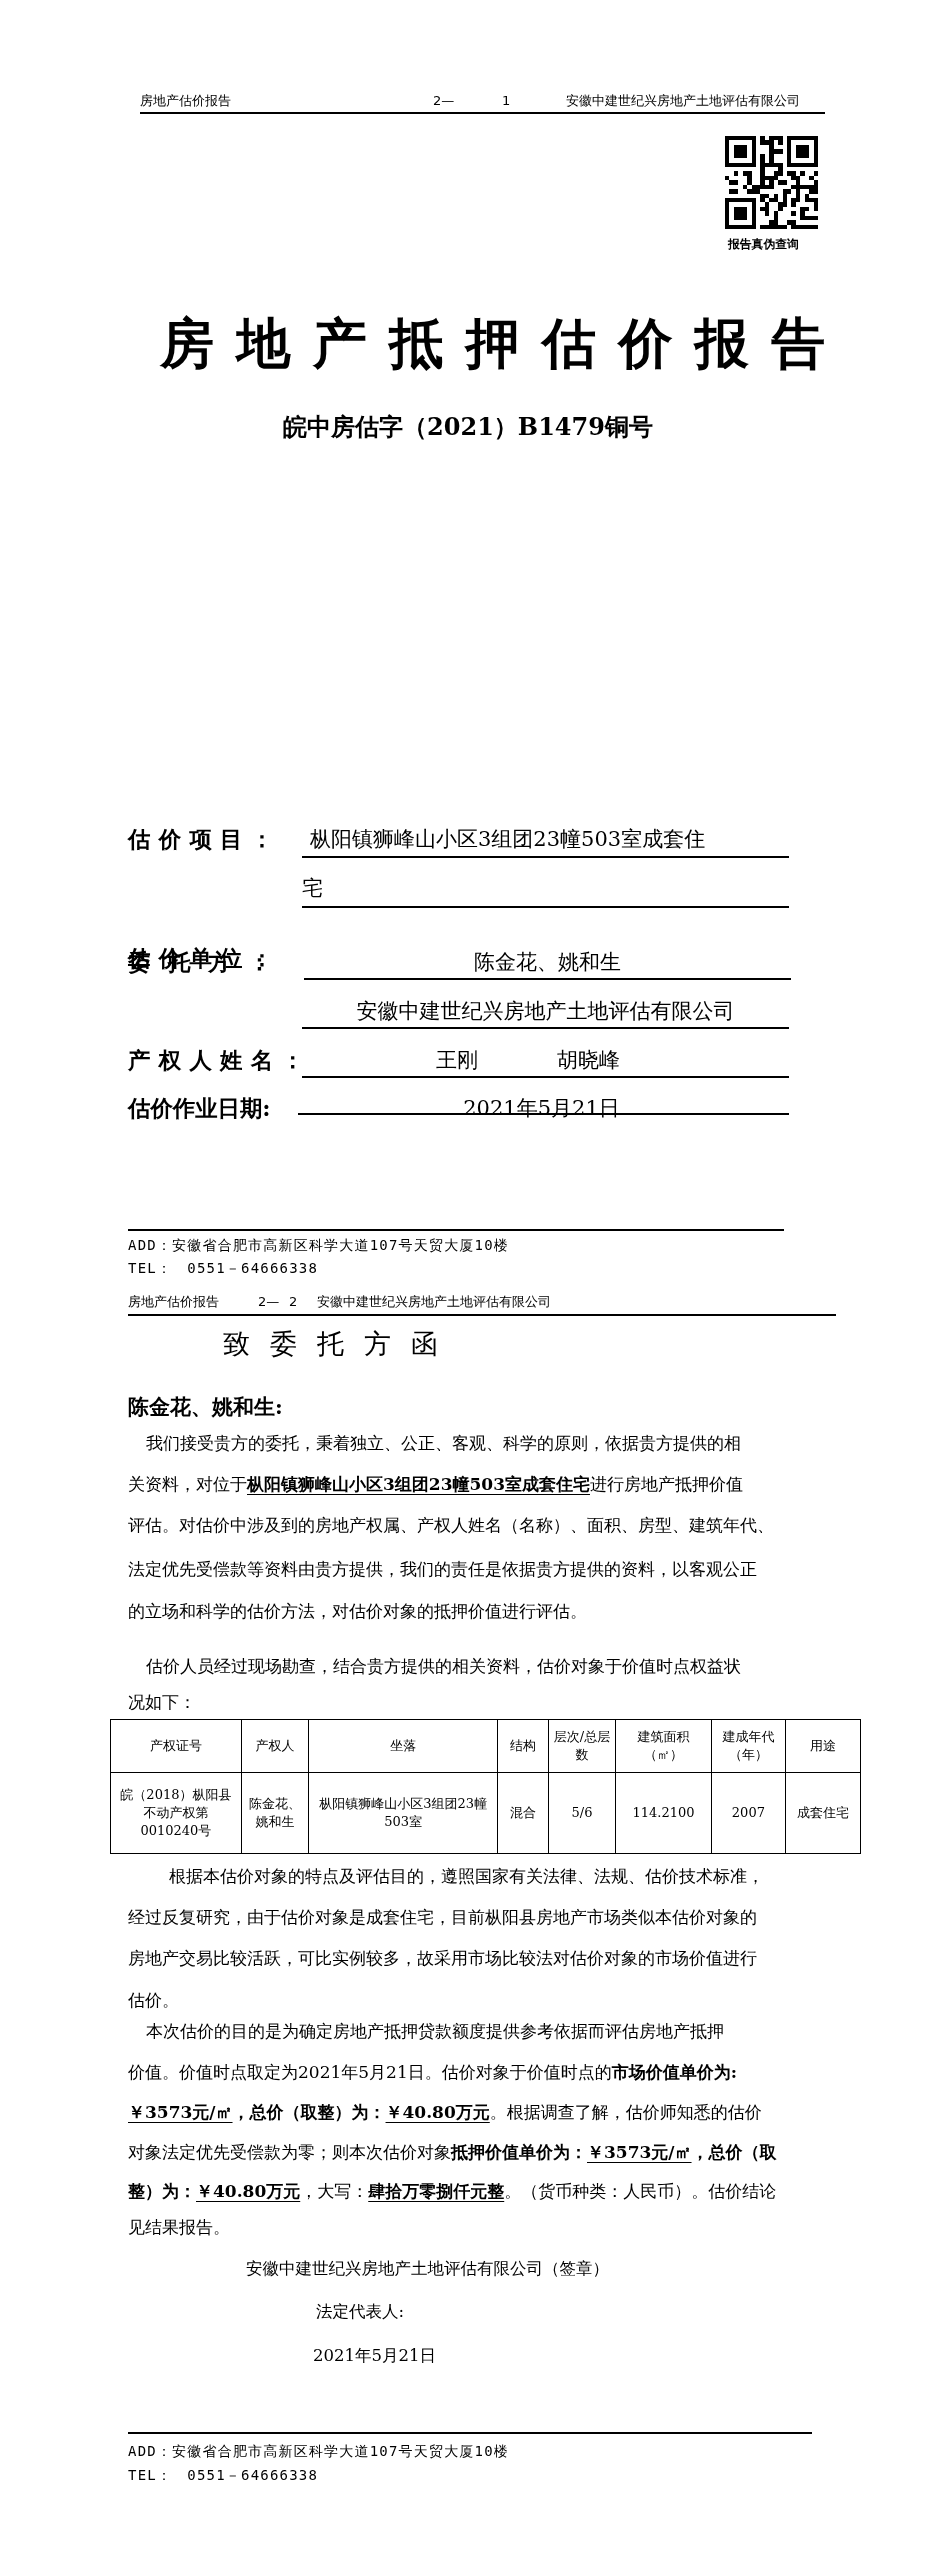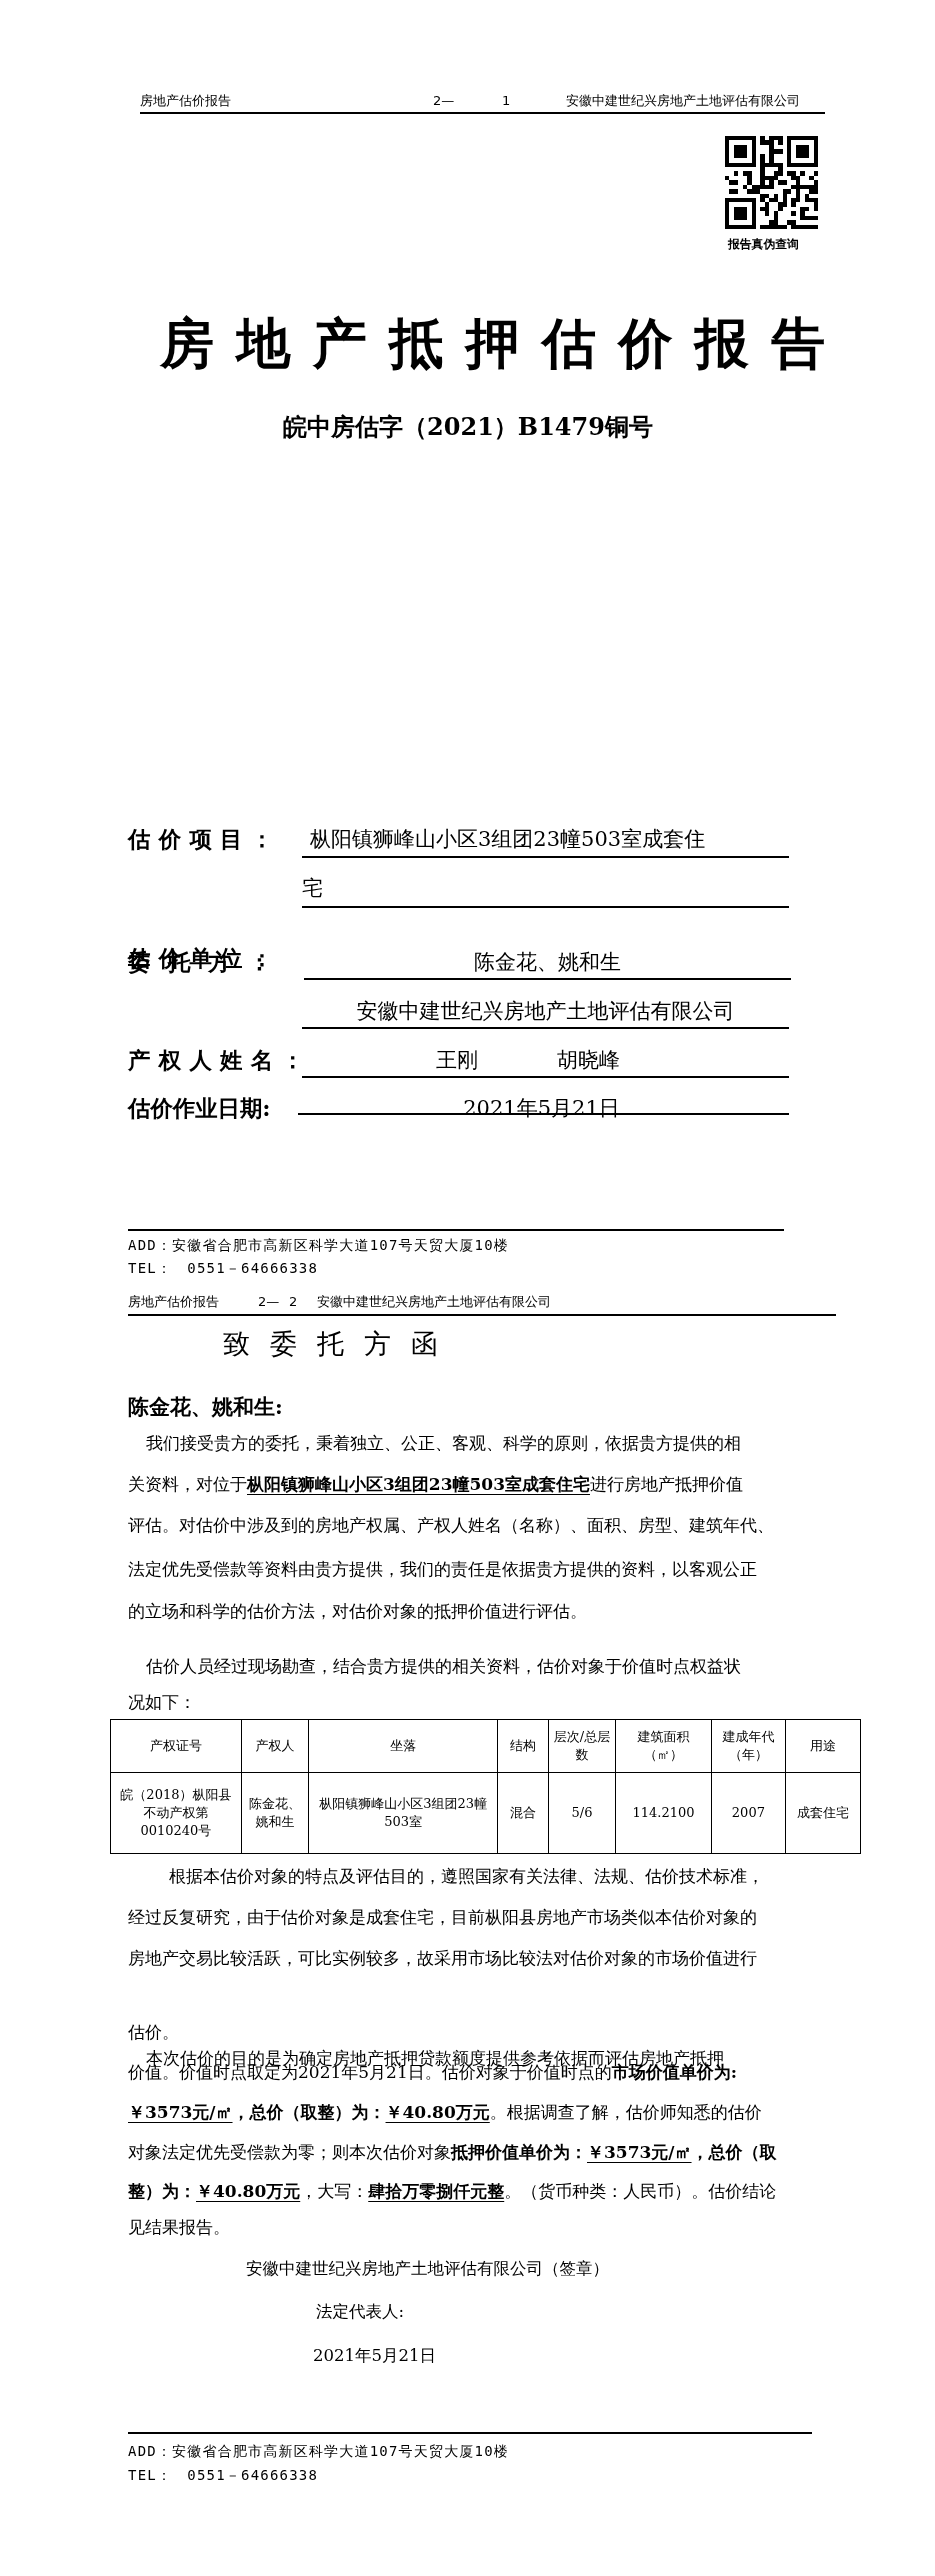--- a/index.html
+++ b/index.html
@@ -584,25 +584,25 @@
       <td>2007</td>
       <td>成套住宅</td>
     </tr>
   </tbody>
     </table>
 
   <div>
     <div class="abs para" style="left:146px;top:1865px;margin-left:23px;">根据本估价对象的特点及评估目的，遵照国家有关法律、法规、估价技术标准，</div>
     <div class="abs para" style="left:128px;top:1906px;">经过反复研究，由于估价对象是成套住宅，目前枞阳县房地产市场类似本估价对象的</div>
     <div class="abs para" style="left:128px;top:1947px;">房地产交易比较活跃，可比实例较多，故采用市场比较法对估价对象的市场价值进行</div>
-    <div class="abs para" style="left:128px;top:1989px;margin-top:32px;">估价。</div>
-  </div>
-
-  <div>
-    <div class="abs para" style="left:146px;top:2020px;margin-top:27px;">本次估价的目的是为确定房地产抵押贷款额度提供参考依据而评估房地产抵押</div>
+    <div class="abs para" style="left:128px;top:1989px;">估价。</div>
+  </div>
+
+  <div>
+    <div class="abs para" style="left:146px;top:2020px;">本次估价的目的是为确定房地产抵押贷款额度提供参考依据而评估房地产抵押</div>
     <div class="abs para" style="left:128px;top:2061px;">
       <span>价值。价值时点取定为2021年5月21日。估价对象于价值时点的</span><span class="b">市场价值单价为:</span>
     </div>
     <div class="abs para" style="left:128px;top:2101px;">
       <span class="bu">￥3573元/㎡</span><span class="b">，总价（取整）为：</span><span class="bu">￥40.80万元</span><span>。根据调查了解，估价师知悉的估价</span>
     </div>
     <div class="abs para" style="left:128px;top:2141px;">
       <span>对象法定优先受偿款为零；则本次估价对象</span><span class="b">抵押价值单价为：</span><span class="bu">￥3573元/㎡</span><span class="b">，总价（取</span>
     </div>
     <div class="abs para" style="left:128px;top:2180px;">

